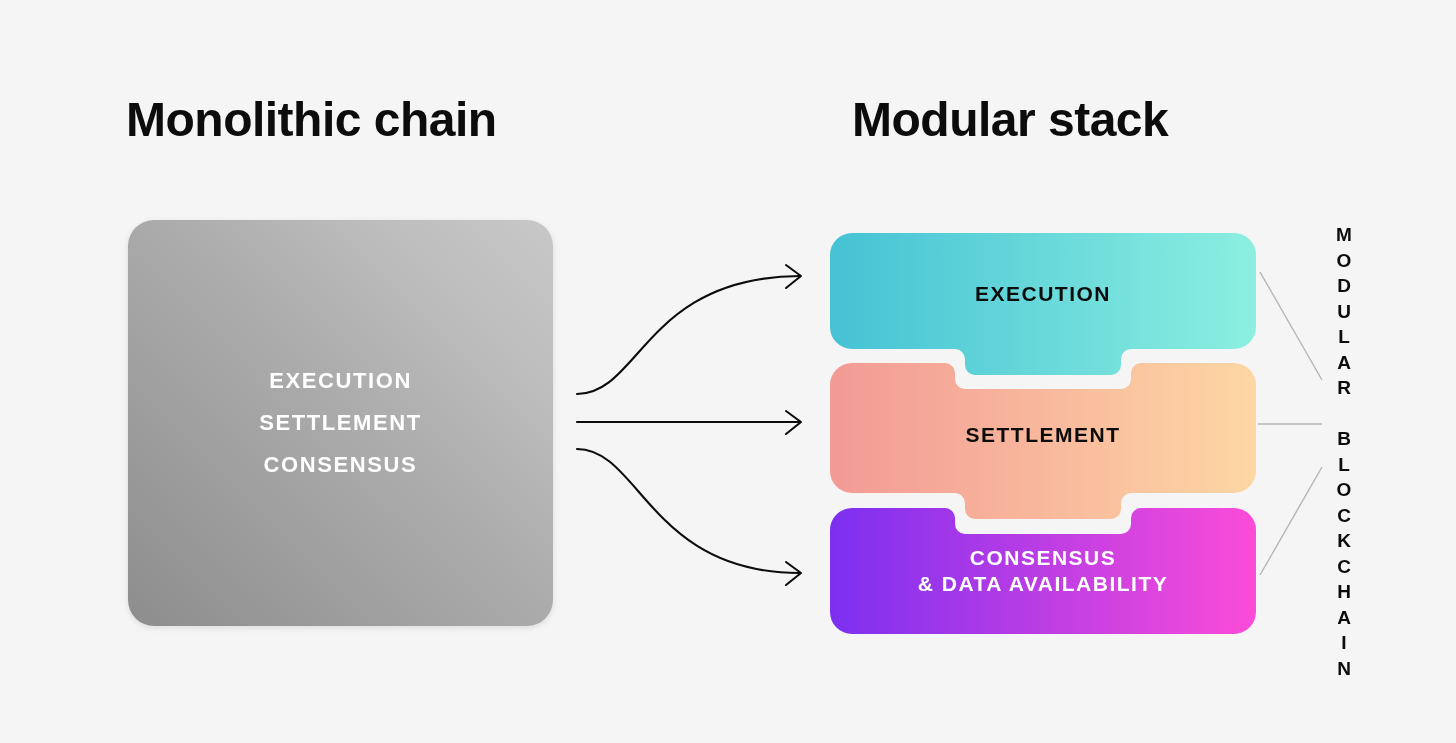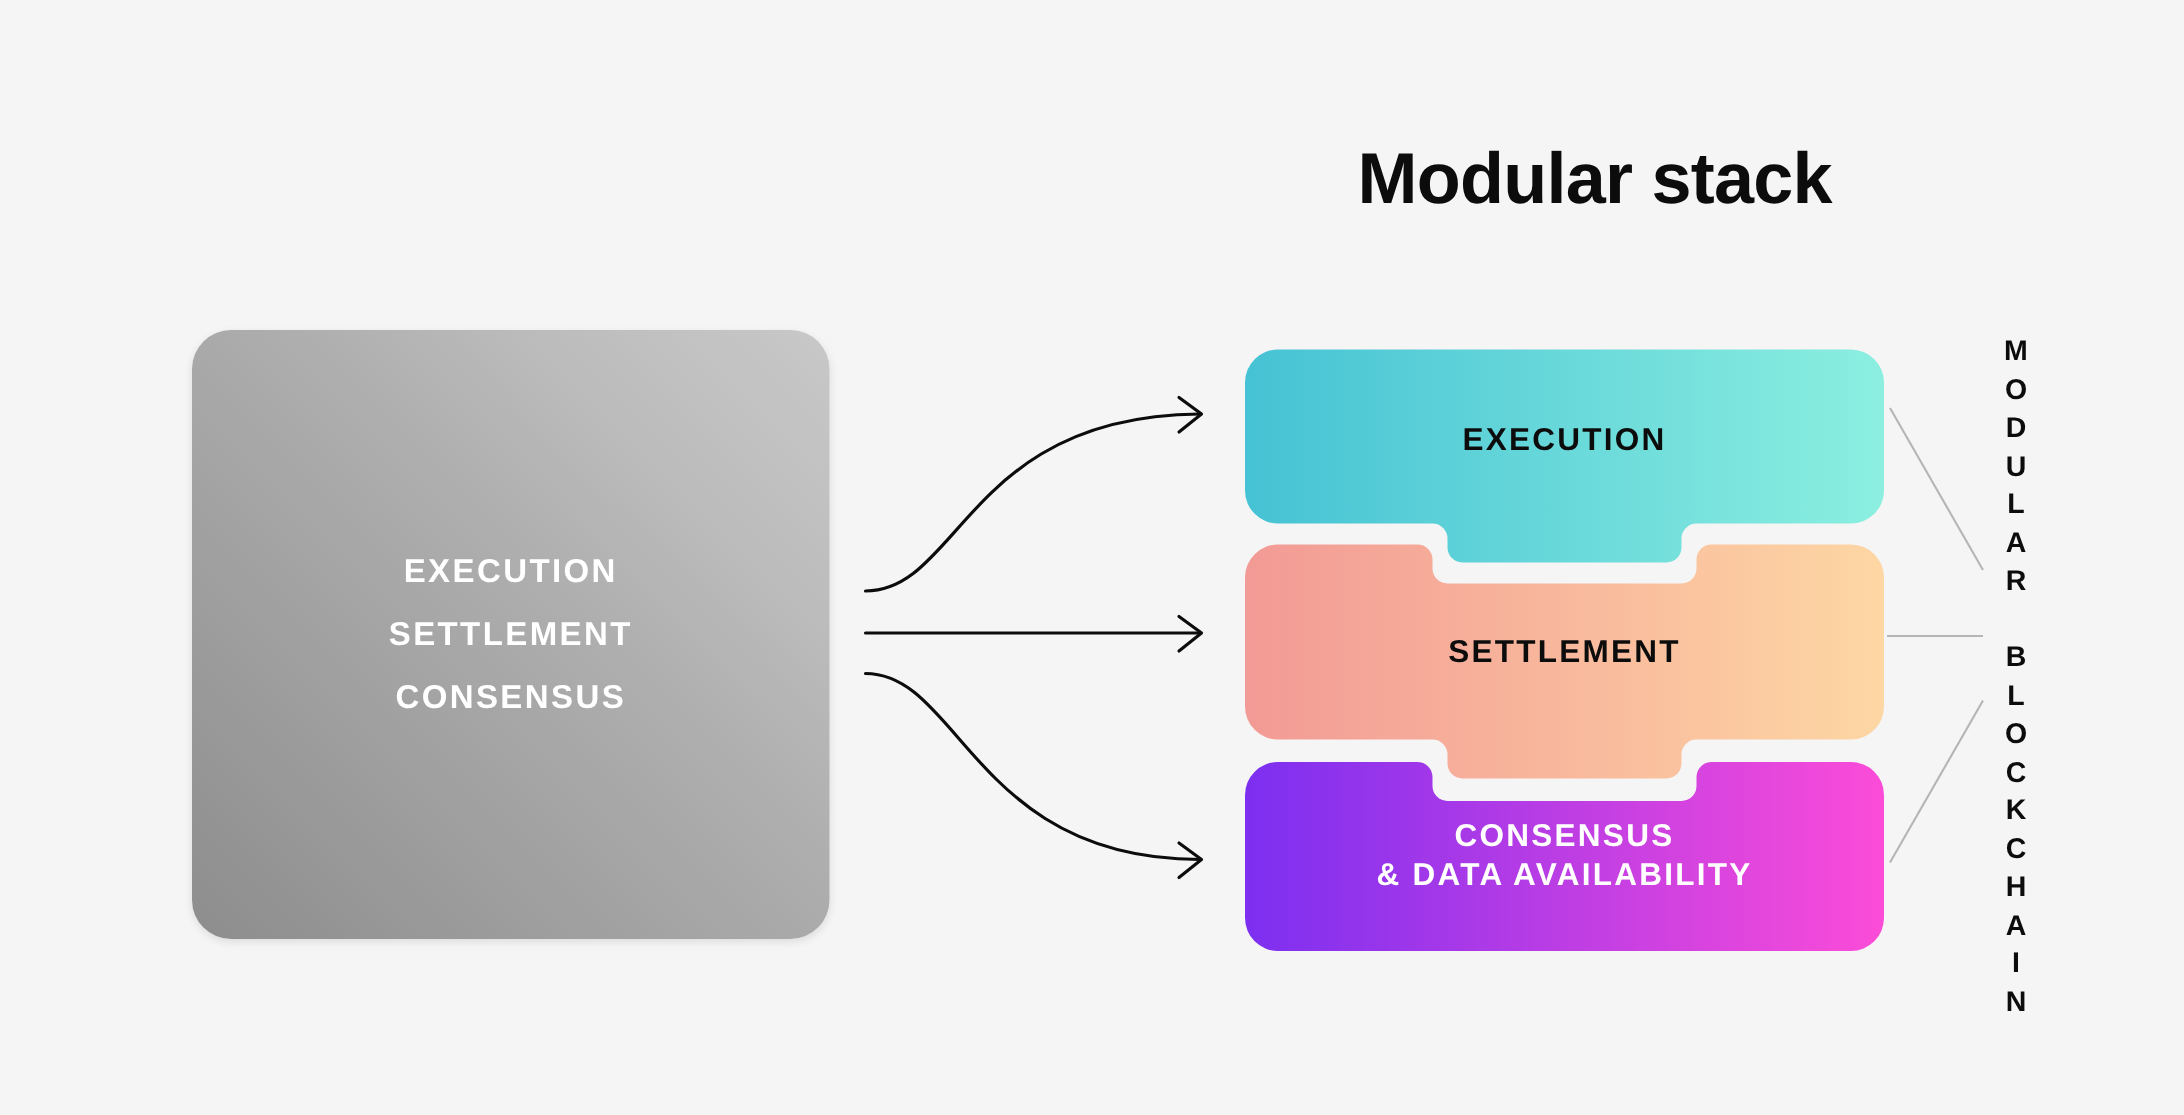--- a/index.html
+++ b/index.html
@@ -15,21 +15,21 @@
   
   .title{
     position:absolute;
     font-size:48px;
     font-weight:bold;
     color:#0c0c0c;
     letter-spacing:-0.5px;
     white-space:nowrap;
   }
   #title-mono{left:126px;top:92px;}
-  #title-mod{left:905px;top:92px;}
+  #title-mod{left:852px;top:92px;}
 
   
   #mono-box{
     position:absolute;
     left:128px;top:220px;
     width:425px;height:406px;
     border-radius:26px;
     background:linear-gradient(45deg,#8d8d8d 0%,#9a9a9a 22%,#adadad 55%,#bdbdbd 78%,#c8c8c8 100%);
     box-shadow:0 2px 6px rgba(0,0,0,0.10);
     display:flex;flex-direction:column;
@@ -82,20 +82,21 @@
     letter-spacing:0px;
     line-height:25.5px;
     white-space:pre-line;
   }
 </style>
 </head>
 <body>
 
 <div class="stage">
 
+  <div class="title" id="title-mono">Monolithic chain</div>
 
   <div class="title" id="title-mod">Modular stack</div>
 
   <div id="mono-box">
     <div class="ml">EXECUTION</div>
     <div class="ml">SETTLEMENT</div>
     <div class="ml">CONSENSUS</div>
   </div>
 
   <svg id="arrows" viewBox="0 0 1456 743" xmlns="http://www.w3.org/2000/svg">

